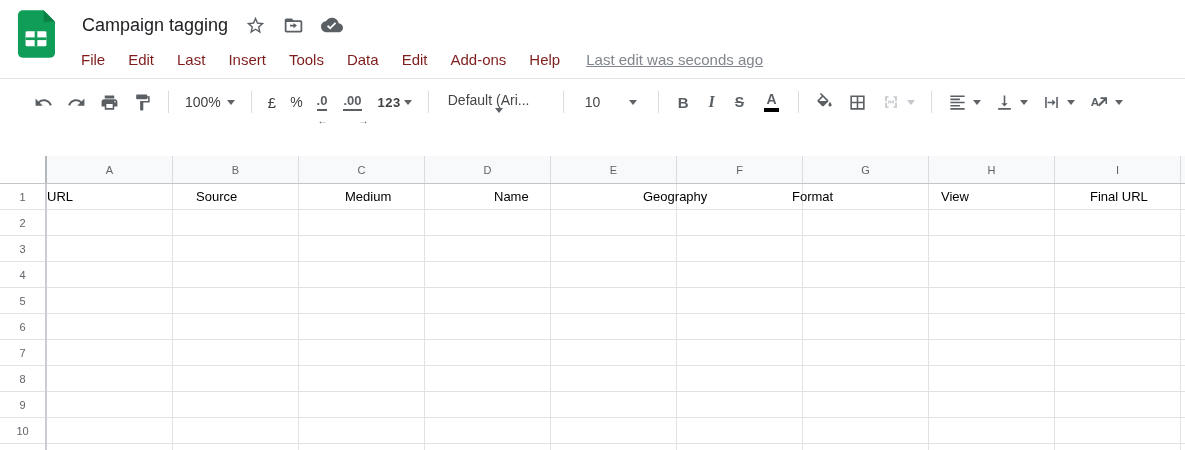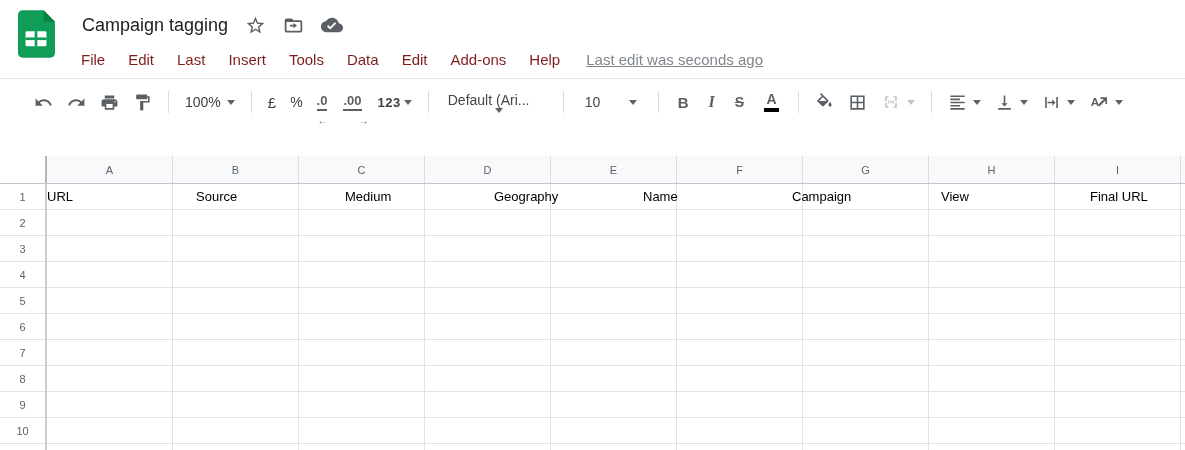--- a/index.html
+++ b/index.html
@@ -282,22 +282,22 @@
       <div class="rown">7</div>
       <div class="rown">8</div>
       <div class="rown">9</div>
       <div class="rown">10</div>
     </div>
     <div id="cells">
       <div id="row1">
         <div class="cell">URL</div>
         <div class="cell">Source</div>
         <div class="cell">Medium</div>
+        <div class="cell">Name</div>
         <div class="cell">Geography</div>
-        <div class="cell">Name</div>
-        <div class="cell">Campaign</div>
+        <div class="cell">Format</div>
         <div class="cell">View</div>
         <div class="cell">Final URL</div>
       </div>
     </div>
   </div>
 
 </div>
 
 </body></html>

